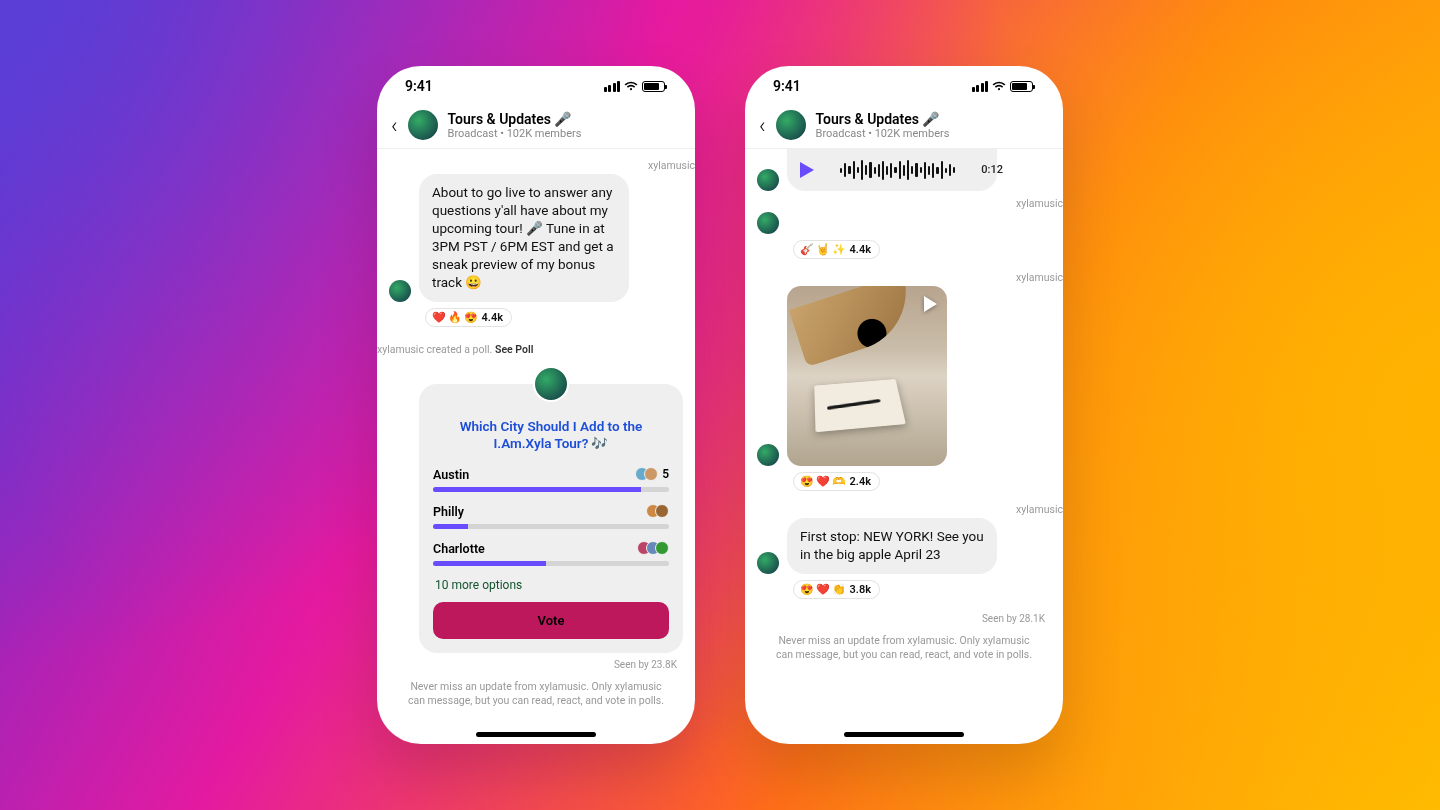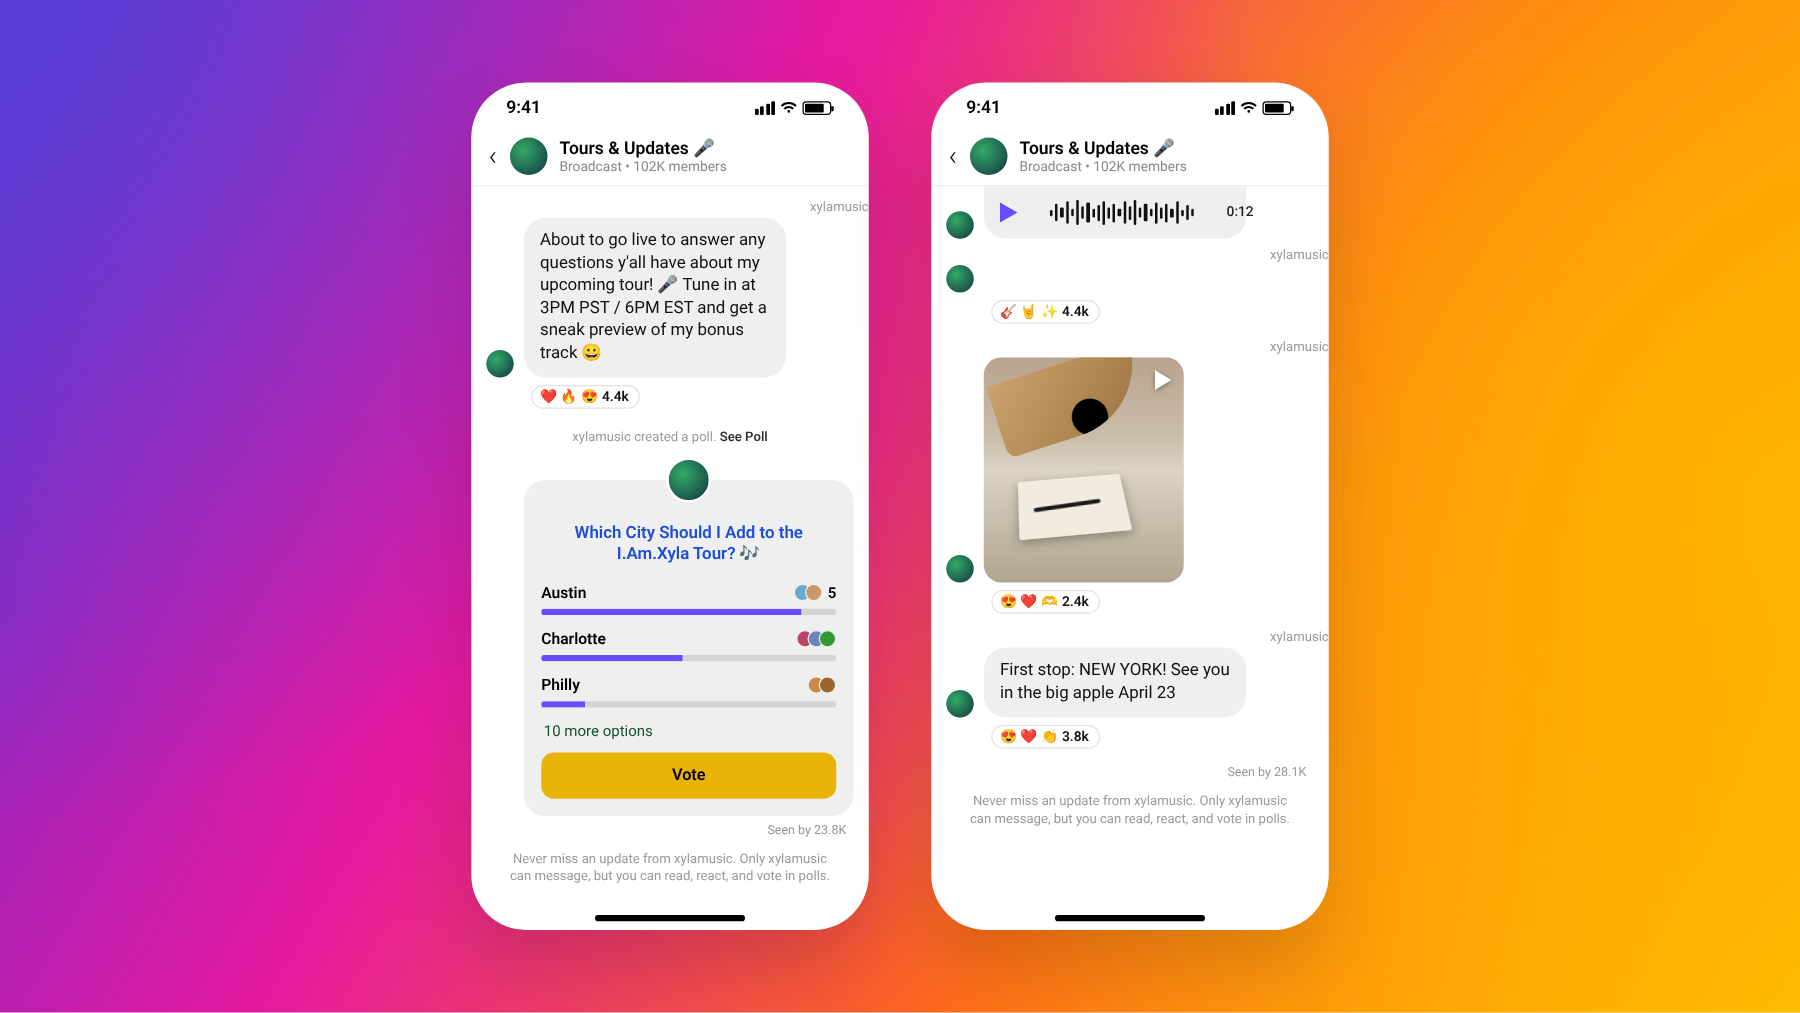--- a/index.html
+++ b/index.html
@@ -40,36 +40,36 @@
   .bubble { background:#efefef; border-radius: 18px; padding: 10px 13px; font-size: 13.5px; line-height: 1.33; color:#111; max-width: 210px;}
   .bubble.audio { width: 225px; padding: 10px 13px; display:flex; gap:26px; align-items:center; border-radius: 0 0 18px 18px; margin-top:-6px;}
   .play { width: 0; height: 0; border-top: 8px solid transparent; border-bottom: 8px solid transparent; border-left: 14px solid #6a4cff; }
   .wave { display:flex; gap:2px; align-items:center; height:22px; flex:1;}
   .wave i { width:2.2px; background:#111; border-radius:1px;}
   .dur { font-size: 11px; color:#222; font-weight:500;}
 
   .react-pill { display:inline-flex; align-items:center; gap:3px; background:#fff; border:1px solid #e2e2e2; border-radius: 18px; padding: 2px 8px 2px 6px; font-size: 11px; font-weight:600; color:#111; margin: 4px 0 8px 48px;}
   .react-pill span.emo { font-size: 11px; }
 
-  .poll-notice { text-align:center; font-size: 10.5px; color:#999; margin: 8px 0 8px;}
+  .poll-notice { font-size: 10.5px; color:#999; margin: 8px 0 8px;}
   .poll-notice b { color:#333; font-weight:600;}
 
   .poll-card { margin: 28px 12px 0 42px; background:#efefef; border-radius: 18px; padding: 34px 14px 14px; position:relative;}
   .poll-avatar { position:absolute; top:-18px; left:50%; transform:translateX(-50%); width:36px; height:36px; border-radius:50%; background: radial-gradient(circle at 35% 35%, #3a6, #134); border:2px solid #fff;}
   .poll-q { text-align:center; font-size: 13.5px; font-weight:600; color:#1d4ed8; line-height:1.3; margin-bottom:14px;}
   .poll-opt { margin-bottom: 12px;}
   .poll-opt .lbl { display:flex; justify-content:space-between; font-size:12.5px; font-weight:600; margin-bottom:5px;}
   .voters { display:flex; align-items:center;}
   .vdot { width:14px; height:14px; border-radius:50%; border:1.5px solid #efefef; margin-left:-5px;}
   .vdot:first-child{margin-left:0;}
   .vcount { font-size:12px; margin-left:4px; font-weight:600;}
   .bar { height:5px; background:#d4d4d4; border-radius:3px; overflow:hidden;}
   .bar i { display:block; height:100%; background:#6a4cff;}
   .more-opts { font-size: 12px; color:#14532d; margin: 6px 0 10px 2px;}
-  .vote-btn { background:#eab308; border-radius:10px; text-align:center; padding:11px; font-size:13px; font-weight:600;}
+  .vote-btn { background:#be185d; border-radius:10px; text-align:center; padding:11px; font-size:13px; font-weight:600;}
 
   .seen { text-align:right; font-size:10px; color:#999; padding: 6px 18px 0;}
   .footnote { text-align:center; font-size:10.5px; color:#999; padding: 10px 26px 0; line-height:1.35;}
   .home-ind { width: 120px; height:5px; background:#000; border-radius:3px; margin: 10px auto 7px;}
 
   .media-card { width: 160px; height: 180px; border-radius: 14px; overflow:hidden; position:relative; background: linear-gradient(180deg,#b8a48e 0%, #c9bda9 35%, #ddd3c4 50%, #b1a58f 100%);}
   .media-card .playbtn { position:absolute; top:10px; right:10px; width:0;height:0; border-top:8px solid transparent; border-bottom:8px solid transparent; border-left:13px solid #fff; filter: drop-shadow(0 1px 2px rgba(0,0,0,.4));}
   .notebook { position:absolute; left:28px; bottom:34px; width:86px; height:56px; background:#f2ece0; border-radius:2px; transform: perspective(300px) rotateX(35deg) rotateZ(-6deg); box-shadow: 0 3px 8px rgba(0,0,0,.3);}
   .notebook::after{content:''; position:absolute; left:12px; top:26px; width:54px; height:4px; background:#1a1a1a; border-radius:2px; transform: rotate(-4deg);}
   .guitar { position:absolute; top:4px; left:8px; width:120px; height:60px; background: radial-gradient(circle at 60% 80%, #000 0 14px, transparent 15px), linear-gradient(135deg,#c9a36b,#9b7240); border-radius: 0 0 70px 10px; transform: rotate(-18deg);}
@@ -132,41 +132,41 @@
               <span class="vdot" style="background:#c96"></span>
               <span class="vcount">5</span>
             </span>
           </div>
         <div class="bar">
             <i style="width:88%"></i>
           </div>
       </div>
       <div class="poll-opt">
         <div class="lbl">
+            <span>Philly</span>
+          <span class="voters">
+              <span class="vdot" style="background:#c84"></span>
+              <span class="vdot" style="background:#963"></span>
+            </span>
+          </div>
+        <div class="bar">
+            <i style="width:15%"></i>
+          </div>
+      </div>
+      <div class="poll-opt">
+        <div class="lbl">
             <span>Charlotte</span>
           <span class="voters">
               <span class="vdot" style="background:#b46"></span>
               <span class="vdot" style="background:#68b"></span>
               <span class="vdot" style="background:#393"></span>
             </span>
           </div>
         <div class="bar">
             <i style="width:48%"></i>
-          </div>
-      </div>
-      <div class="poll-opt">
-        <div class="lbl">
-            <span>Philly</span>
-          <span class="voters">
-              <span class="vdot" style="background:#c84"></span>
-              <span class="vdot" style="background:#963"></span>
-            </span>
-          </div>
-        <div class="bar">
-            <i style="width:15%"></i>
           </div>
       </div>
 
       <div class="more-opts">10 more options</div>
       <div class="vote-btn">Vote</div>
     </div>
 
     <div class="seen">Seen by 23.8K</div>
     <div class="footnote">Never miss an update from xylamusic. Only xylamusic can message, but you can read, react, and vote in polls.</div>
   </div>

